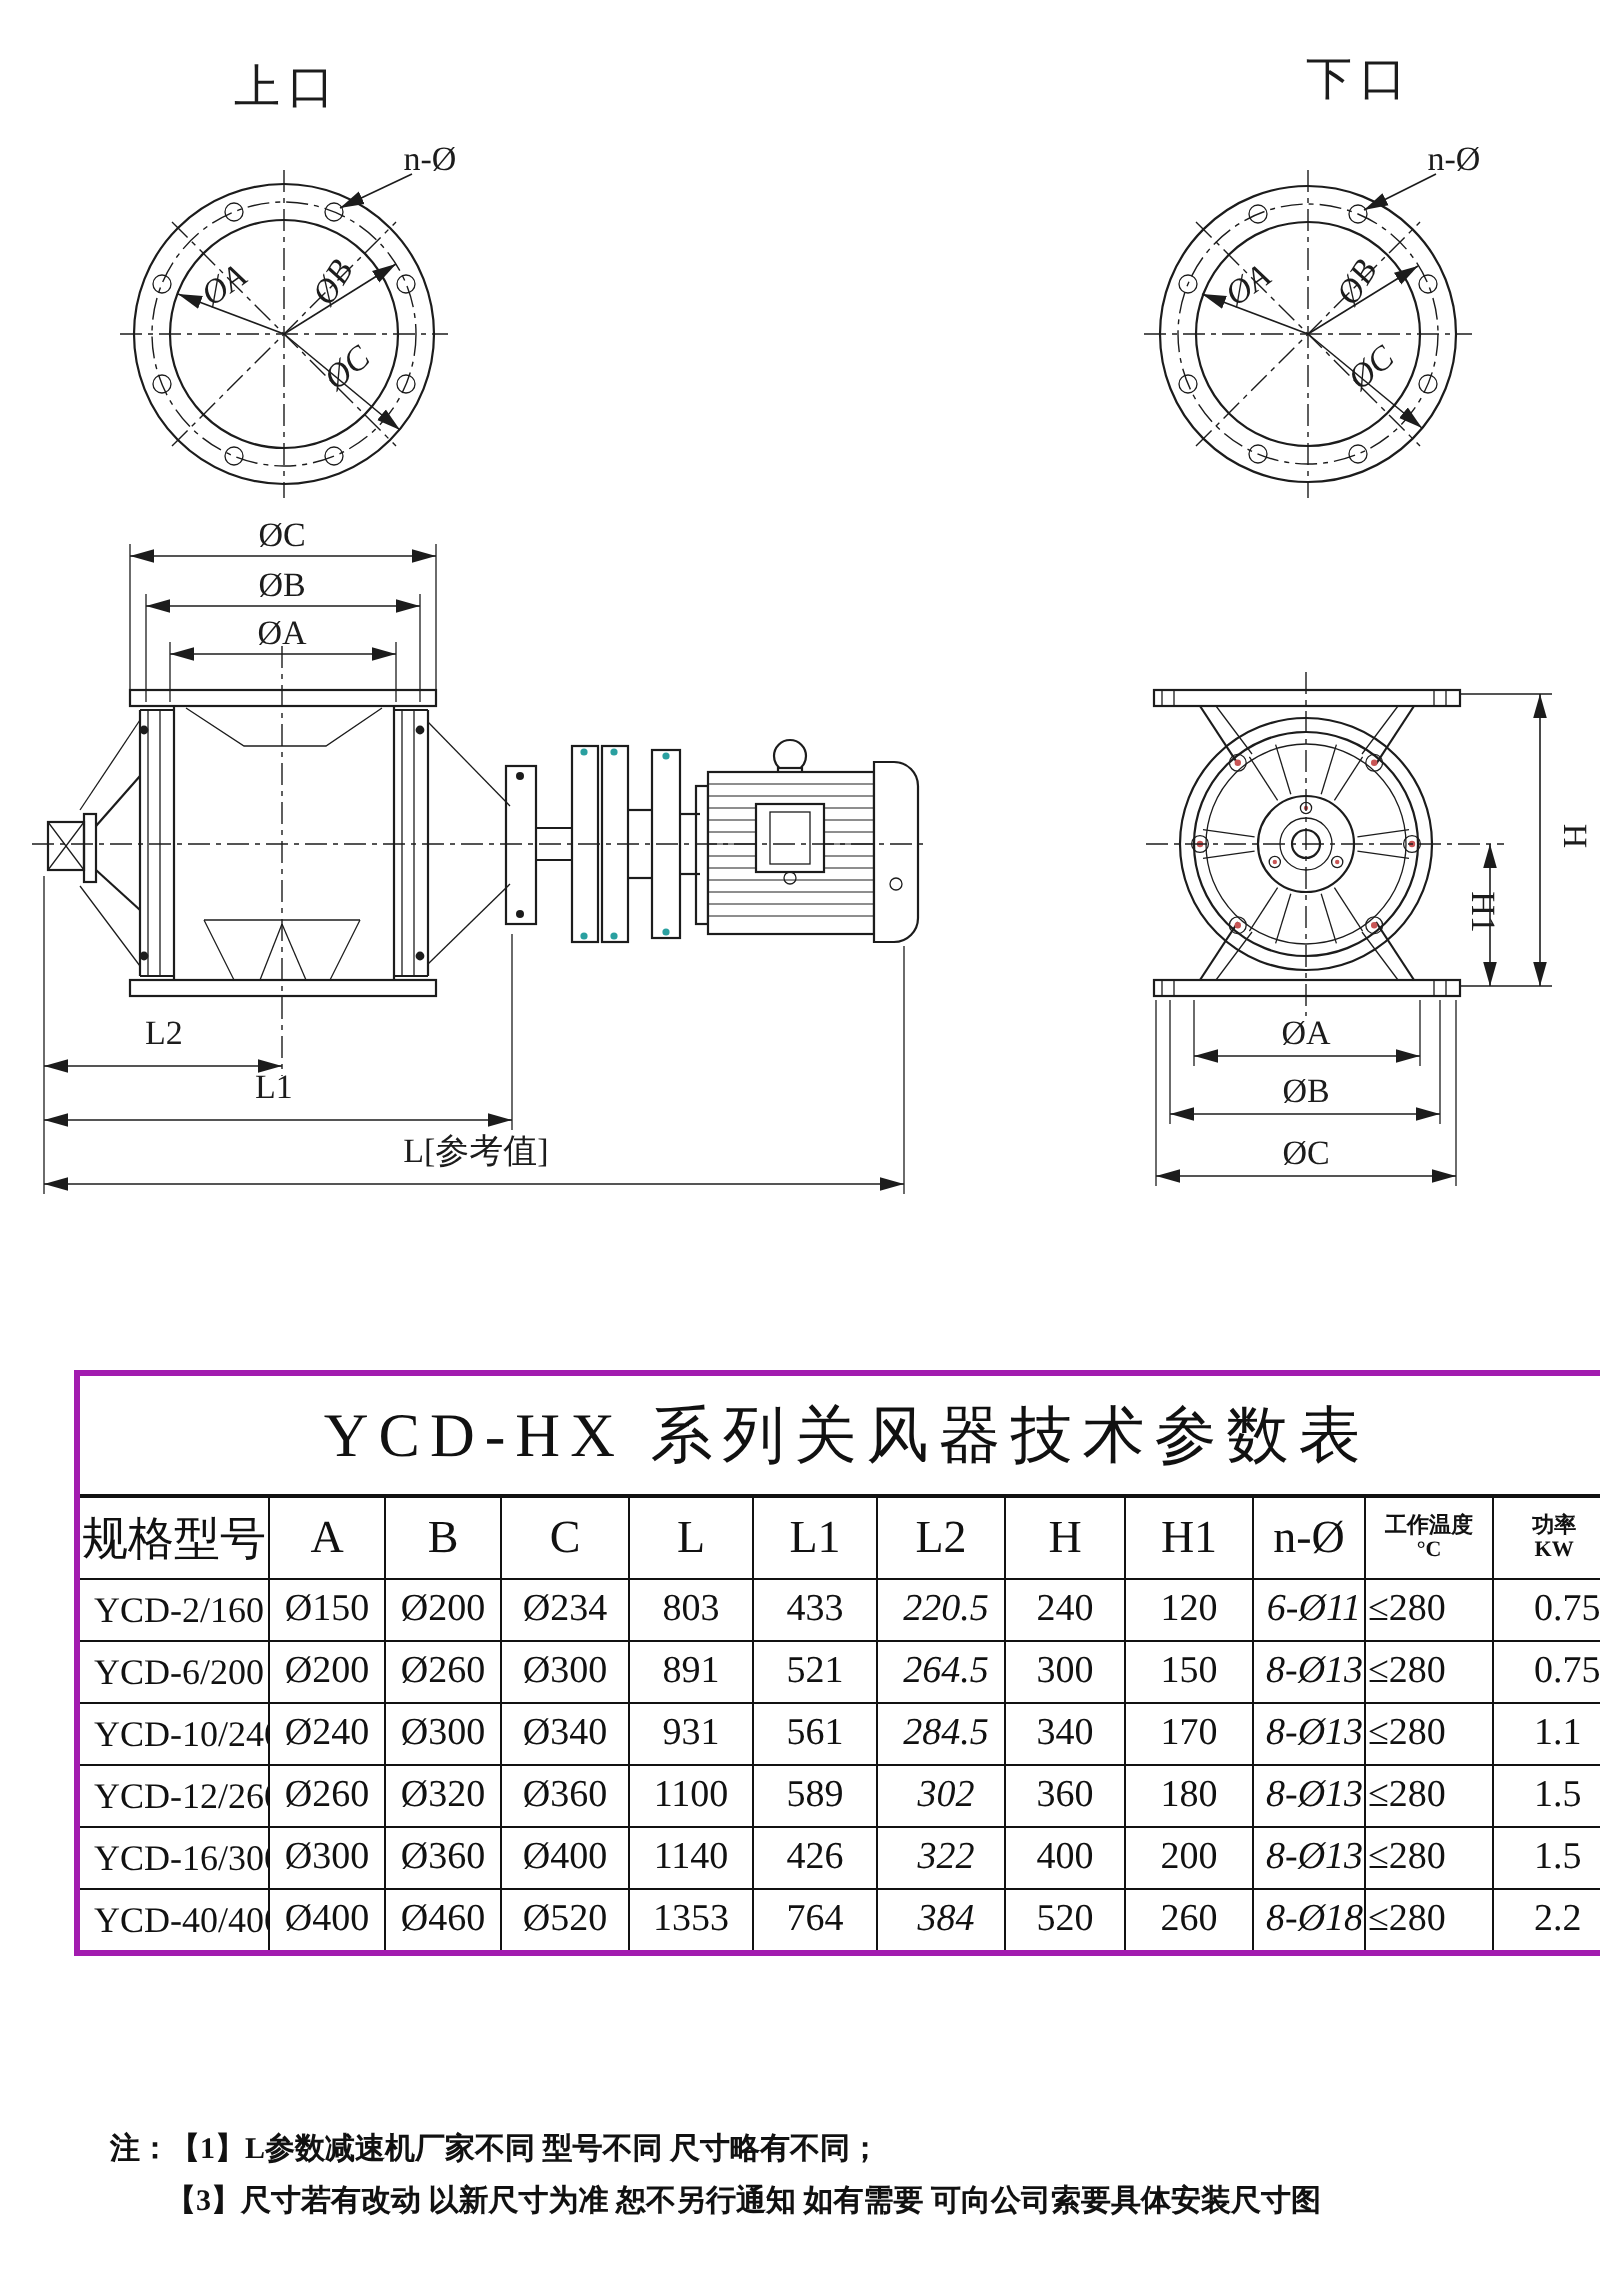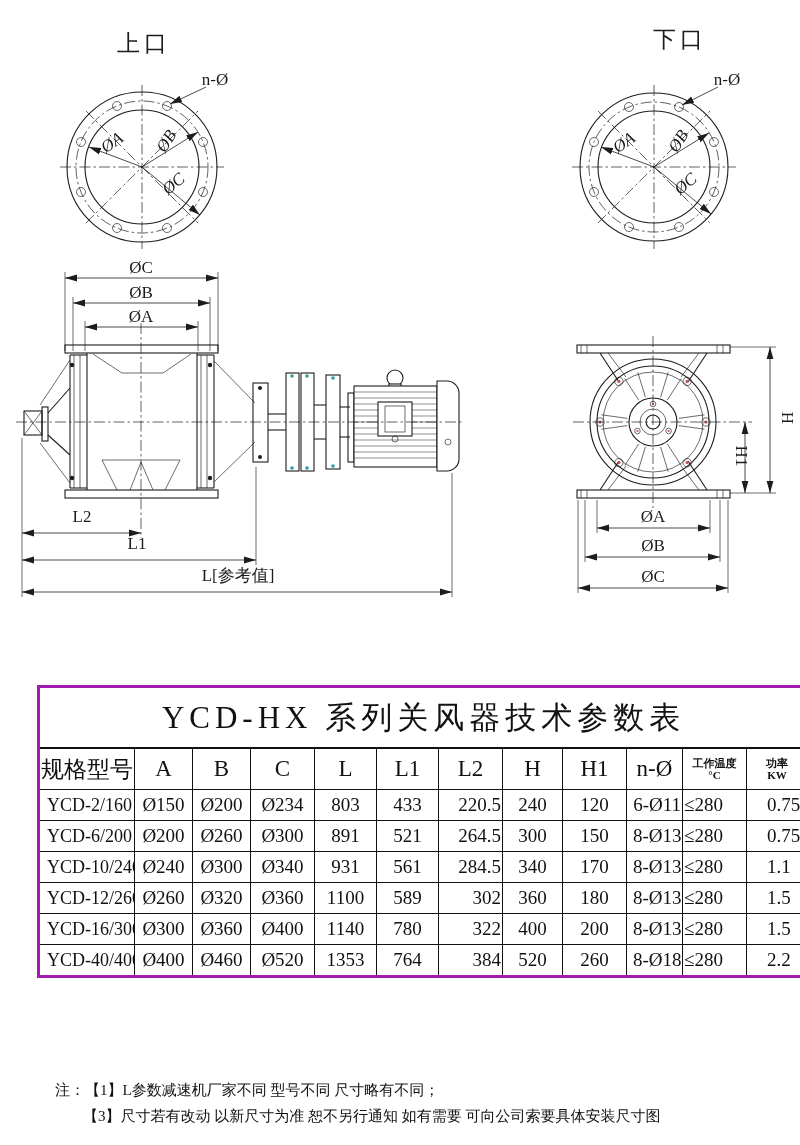--- a/index.html
+++ b/index.html
@@ -21,27 +21,27 @@
   #spec-table{position:absolute;left:15px;top:685px;width:770px;border-collapse:collapse;
               table-layout:fixed;}
   #spec-table td,#spec-table th{border:1px solid #111;text-align:center;overflow:hidden;
               font-family:"Liberation Serif",serif;white-space:nowrap;}
   #spec-table .titlecell{border:2px solid #111;height:57px;font-size:31px;letter-spacing:5px;
               font-weight:normal;}
   #spec-table thead th{height:38px;font-size:23px;font-weight:normal;}
   #spec-table thead th.small2{font-size:11px;font-weight:bold;line-height:1.1;}
   #spec-table tbody td{height:28px;font-size:19px;}
   #spec-table td.model{text-align:left;padding-left:7px;font-size:18px;font-family:Liberation Serif, serif;}
-  #spec-table td.l2col{text-align:right;padding-left:6px;}
+  #spec-table td.l2col{text-align:center;padding-left:6px;font-style:italic;}
   #spec-table td.tempcol{text-align:left;padding-right:3px;}
   #spec-table td.powcol{text-align:left;padding-left:20px;}
   #spec-table{border:3px solid #a21caf;margin-left:22px;}
 
   #notes{position:absolute;left:55px;top:1062px;font-family:"Liberation Serif","DejaVu Sans",serif;
-         font-size:15px;font-weight:normal;color:#111;line-height:1.75;margin-top:15px;}
+         font-size:15px;font-weight:bold;color:#111;line-height:1.75;}
   #notes .l2{padding-left:28px;}
 </style>
 </head>
 <body>
 
 <div id="page">
 
   <svg width="0" height="0">
     <defs>
       <marker id="arr" viewBox="0 -4 12 8" refX="12" refY="0" markerWidth="12" markerHeight="8" markerUnits="userSpaceOnUse" orient="auto-start-reverse">
@@ -427,21 +427,21 @@
         <td class="l2col">8-Ø13</td>
         <td class="tempcol">≤280</td>
         <td class="powcol">1.5</td>
       </tr>
       <tr>
         <td class="model">YCD-16/300</td>
         <td>Ø300</td>
         <td>Ø360</td>
         <td>Ø400</td>
         <td>1140</td>
-        <td>780</td>
+        <td>426</td>
         <td class="l2col">322</td>
         <td>400</td>
         <td>200</td>
         <td class="l2col">8-Ø13</td>
         <td class="tempcol">≤280</td>
         <td class="powcol">1.5</td>
       </tr>
       <tr>
         <td class="model">YCD-40/400</td>
         <td>Ø400</td>

